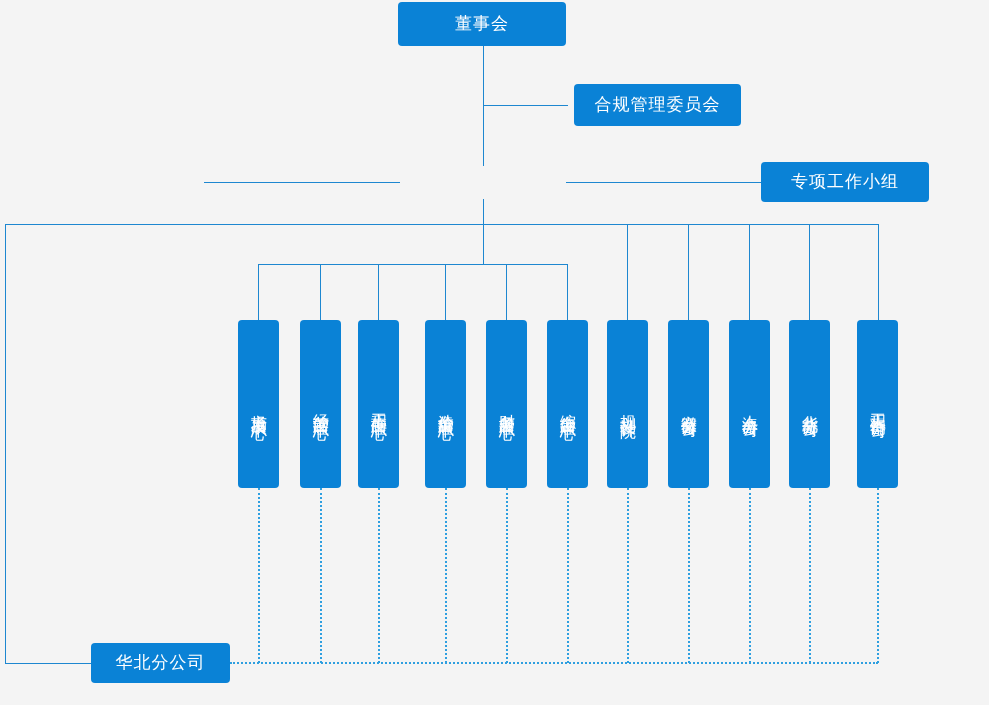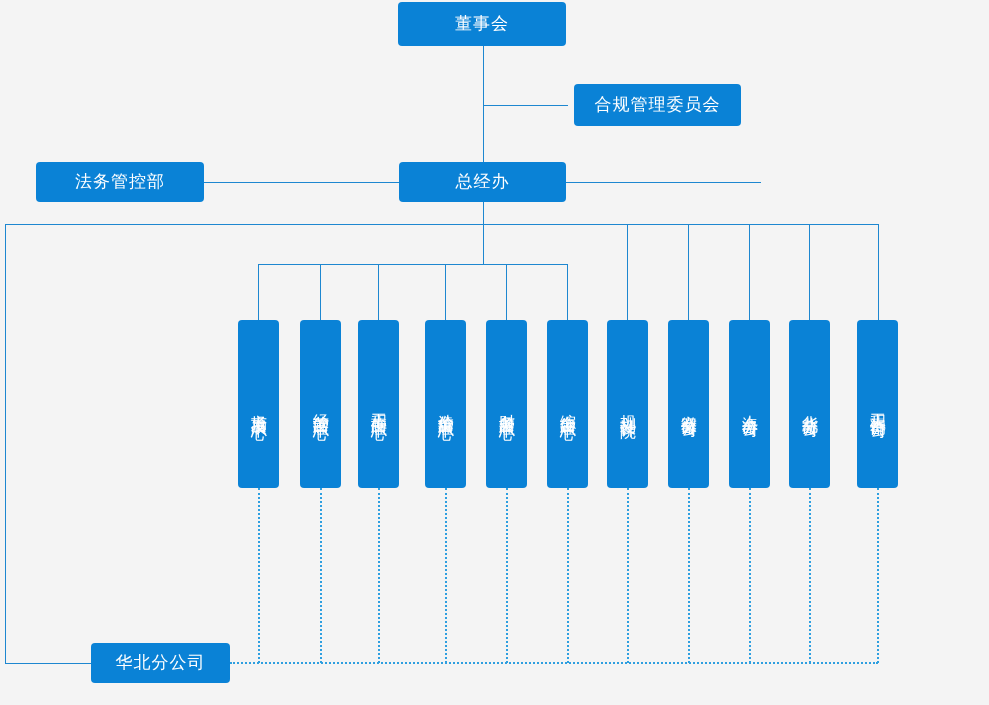--- a/index.html
+++ b/index.html
@@ -115,28 +115,25 @@
   <div class="dotted-v" style="left:877px; top:488px; height:175px;"></div>
 
   <div class="node horiz" style="left:398px; top:2px; width:168px; height:44px;">
     <span class="lbl">董事会</span>
   </div>
 
   <div class="node horiz" style="left:574px; top:84px; width:167px; height:42px;">
     <span class="lbl">合规管理委员会</span>
   </div>
 
-  <div class="node horiz" style="left:36px; top:162px; width:168px; height:40px;">
-    <span class="lbl">法务管控部</span>
+
+
+  <div class="node horiz" style="left:761px; top:162px; width:168px; height:40px;">
+    <span class="lbl">专项工作小组</span>
   </div>
-
-  <div class="node horiz" style="left:399px; top:162px; width:167px; height:40px;">
-    <span class="lbl">总经办</span>
-  </div>
-
 
   <div class="node vert" style="left:238px; top:320px; width:41px; height:168px;">
     <span class="lbl">市场发展中心</span>
   </div>
   <div class="node vert" style="left:300px; top:320px; width:41px; height:168px;">
     <span class="lbl">经营管理中心</span>
   </div>
   <div class="node vert" style="left:358px; top:320px; width:41px; height:168px;">
     <span class="lbl">工程管理中心</span>
   </div>

